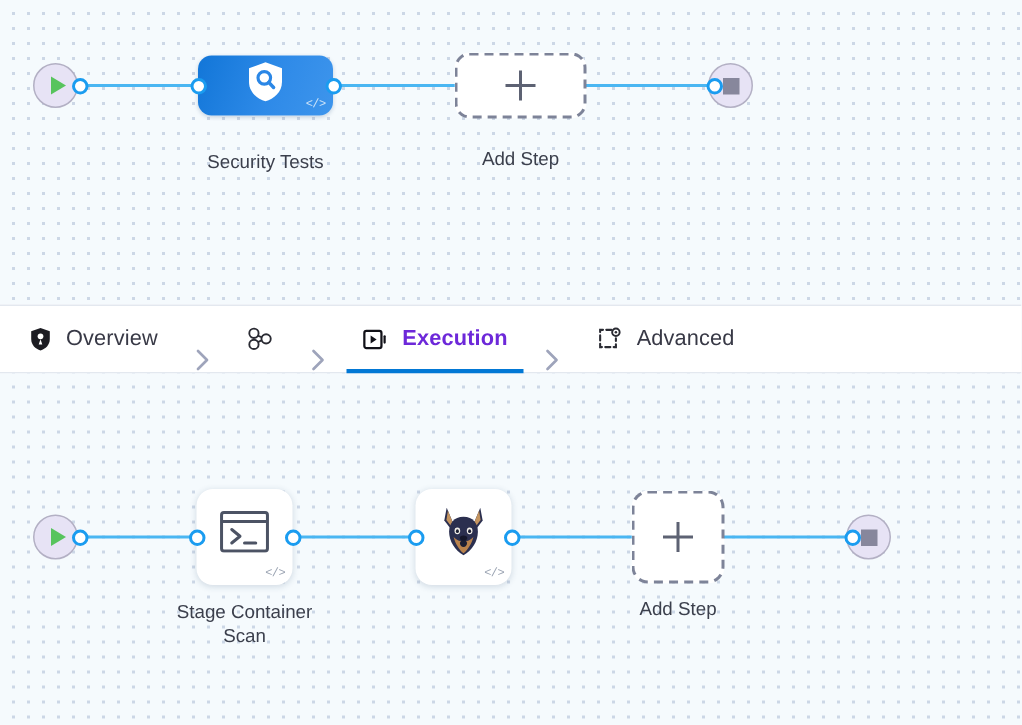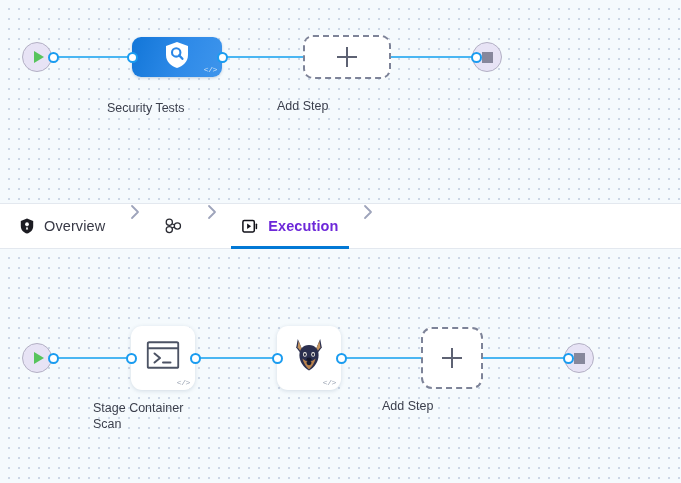--- a/index.html
+++ b/index.html
@@ -36,21 +36,21 @@
   .tabbar {
     position: absolute;
     left: 0;
     top: 203px;
     width: 681px;
     height: 46px;
     background: #ffffff;
     border-top: 1px solid #e3e8ef;
     border-bottom: 1px solid #e3e8ef;
     display: flex;
-    align-items: flex-start;
+    align-items: flex-end;
     padding-left: 16px;
   }
 
   .tab {
     display: flex;
     align-items: center;
     gap: 9px;
     height: 100%;
     position: relative;
     cursor: pointer;
@@ -223,21 +223,21 @@
     content: "";
     position: absolute;
     background: #5d6273;
   }
   .plus::before { left: 0; top: 9px; width: 20px; height: 2px; }
   .plus::after  { top: 0; left: 9px; height: 20px; width: 2px; }
 
   
   .caption {
     position: absolute;
-    text-align: left;
+    text-align: center;
     font-size: 12.5px;
     line-height: 16px;
     color: #3b3f4c;
     white-space: pre-line;
     pointer-events: none;
   }
 </style>
 </head>
 <body>
 
@@ -330,20 +330,30 @@
       </span>
       <span class="tab-label">Execution</span>
     </div>
 
     <span class="tab-sep">
       <svg width="10" height="16" viewBox="0 0 10 16">
         <polyline points="2,2 8,8 2,14" fill="none" stroke="#9ea4bb" stroke-width="1.8" stroke-linecap="round" stroke-linejoin="round"></polyline>
       </svg>
     </span>
 
+    <div class="tab">
+      <span class="tab-icon">
+        <svg width="17" height="16" viewBox="0 0 17 16">
+          <path d="M9.6 1.9 H2.1 V13.4 H12.6 V7.6" fill="none" stroke="#2a2b33" stroke-width="1.4" stroke-linecap="round" stroke-dasharray="3.4 2.2"></path>
+          <circle cx="12.6" cy="3.5" r="2.5" fill="none" stroke="#2a2b33" stroke-width="1.3"></circle>
+          <circle cx="12.6" cy="3.5" r="0.85" fill="#2a2b33"></circle>
+        </svg>
+      </span>
+      <span class="tab-label">Advanced</span>
+    </div>
   </div>
 
   <div class="canvas canvas-bottom">
 
     <div class="row" style="top:109px;">
 
       <div class="wire" style="left:48px; width:88px;"></div>
       <div class="wire" style="left:192px; width:90px;"></div>
       <div class="wire" style="left:338px; width:84px;"></div>
       <div class="wire" style="left:482px; width:86px;"></div>

